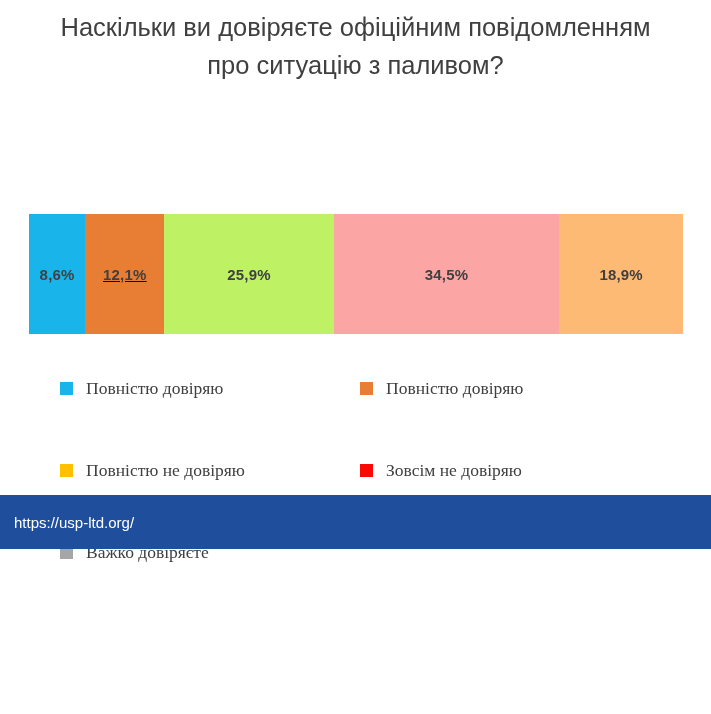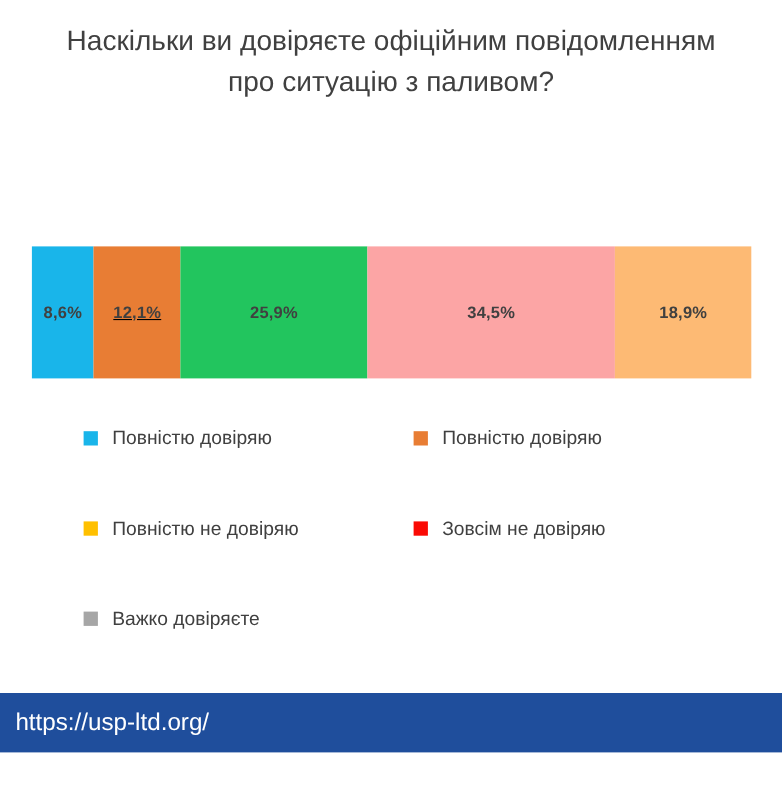--- a/index.html
+++ b/index.html
@@ -10,22 +10,21 @@
     width: 711px;
     height: 714px;
     background: #ffffff;
     font-family: "Liberation Sans", sans-serif;
     overflow: hidden;
     position: relative;
   }
   #page {
     position: relative;
     width: 711px;
-    height: 674px;
-    margin-top: 10px;
+    height: 549px;
   }
   .title {
     position: absolute;
     left: 50px;
     top: 8px;
     width: 611px;
     text-align: center;
     font-size: 25.5px;
     line-height: 38px;
     color: #404040;
@@ -49,23 +48,24 @@
     box-sizing: border-box;
   }
   .seg-label {
     font-size: 15px;
     font-weight: bold;
     color: #404040;
     letter-spacing: 0.2px;
   }
   .legend {
     position: absolute;
-    left: 76px;
+    left: 60px;
     top: 378px;
     width: 600px;
+    font-family: Liberation Serif, serif;
   }
   .legend-row {
     display: flex;
     flex-direction: row;
     height: 82px;
     align-items: flex-start;
   }
   .legend-item {
     display: flex;
     flex-direction: row;
@@ -92,40 +92,40 @@
     left: 0;
     bottom: 0;
     width: 711px;
     height: 54px;
     background: #1f4e9c;
     display: flex;
     align-items: center;
   }
   .footer-link {
     color: #ffffff;
-    font-size: 22px;
+    font-size: 15px;
     margin-left: 14px;
     text-decoration: none;
   }
 </style>
 </head>
 <body>
 
 <div id="page">
 
   <div class="title">Наскільки ви довіряєте офіційним повідомленням про ситуацію з паливом?</div>
 
   <div class="bar-wrap">
     <div class="seg" style="flex: 0 0 8.6%; background: rgb(25, 181, 234);">
       <span class="seg-label">8,6%</span>
     </div>
     <div class="seg" style="flex: 0 0 12.1%; background: rgb(232, 125, 52); text-decoration: underline;">
       <span class="seg-label">12,1%</span>
     </div>
-    <div class="seg" style="flex: 0 0 25.9%; background: #22c55e;">
+    <div class="seg" style="flex: 0 0 25.9%; background: #bef264;">
       <span class="seg-label">25,9%</span>
     </div>
     <div class="seg" style="flex: 0 0 34.5%; background: #fca5a5;">
       <span class="seg-label">34,5%</span>
     </div>
     <div class="seg" style="flex: 0 0 18.9%; background: #fdba74;">
       <span class="seg-label">18,9%</span>
     </div>
   </div>
 

